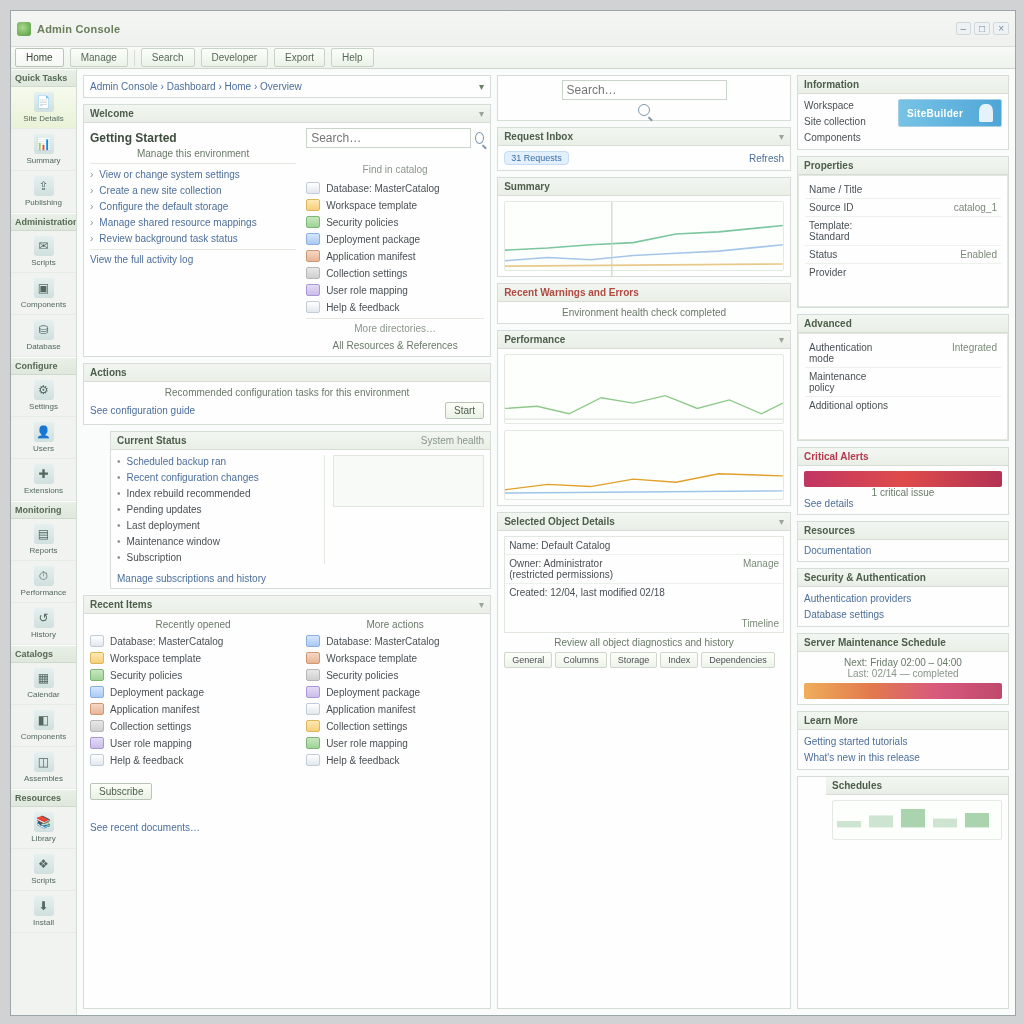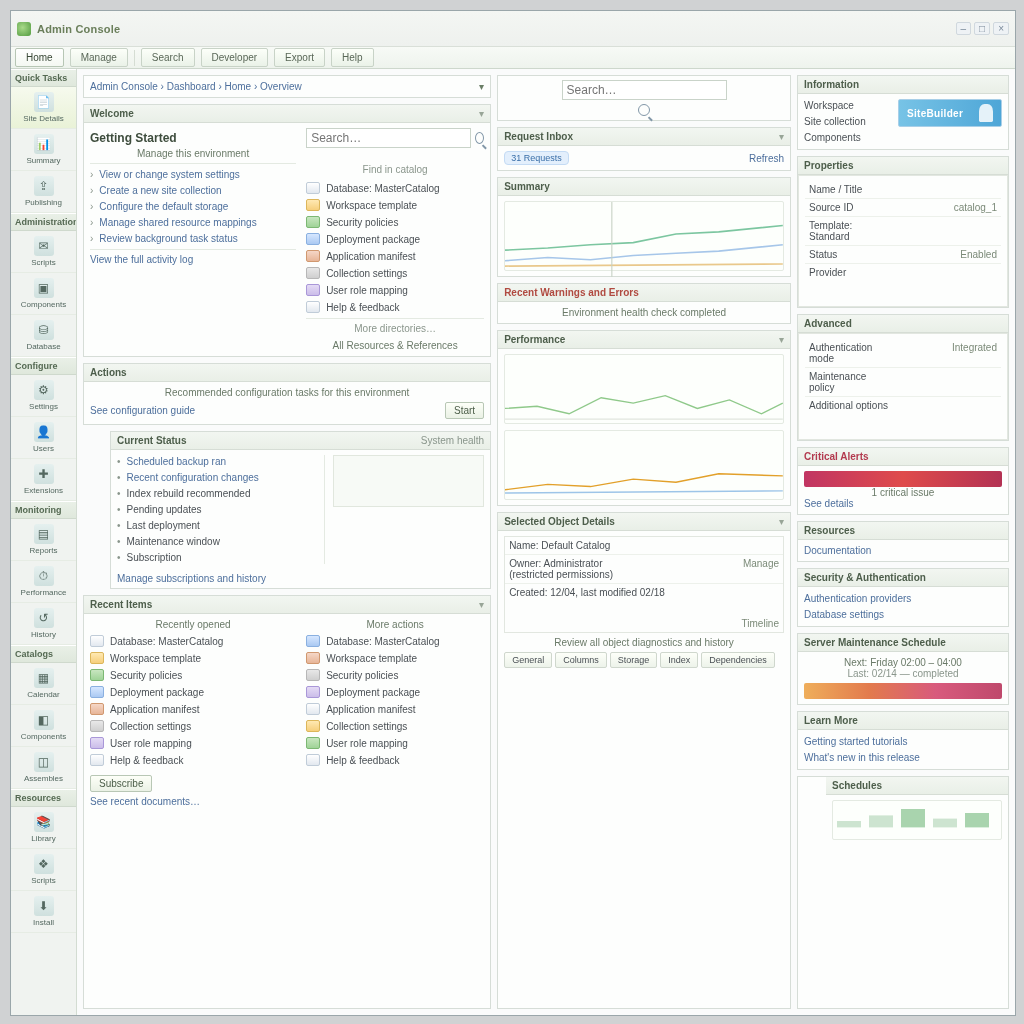--- a/index.html
+++ b/index.html
@@ -381,24 +381,24 @@
                   </div>
                   <div class="list-item">
                     <span class="ic ic-usr"></span>
                     <span>User role mapping</span>
                   </div>
                   <div class="list-item">
                     <span class="ic ic-doc"></span>
                     <span>Help &amp; feedback</span>
                   </div>
                 </div>
-              <div style="margin-top:8px;">
+              <div style="margin-top:16px;">
                 <span class="btn">Subscribe</span>
               </div>
-              <div class="link" style="margin-top:4px;">See recent documents…</div>
+              <div class="link" style="margin-top:22px;">See recent documents…</div>
             </div>
             <div style="width:178px;">
               <div class="sub">More actions</div>
               <div class="list" id="recent-list-b" style="margin-top:4px;">
                   <div class="list-item">
                     <span class="ic ic-app"></span>
                     <span>Database: MasterCatalog</span>
                   </div>
                   <div class="list-item">
                     <span class="ic ic-lock"></span>

